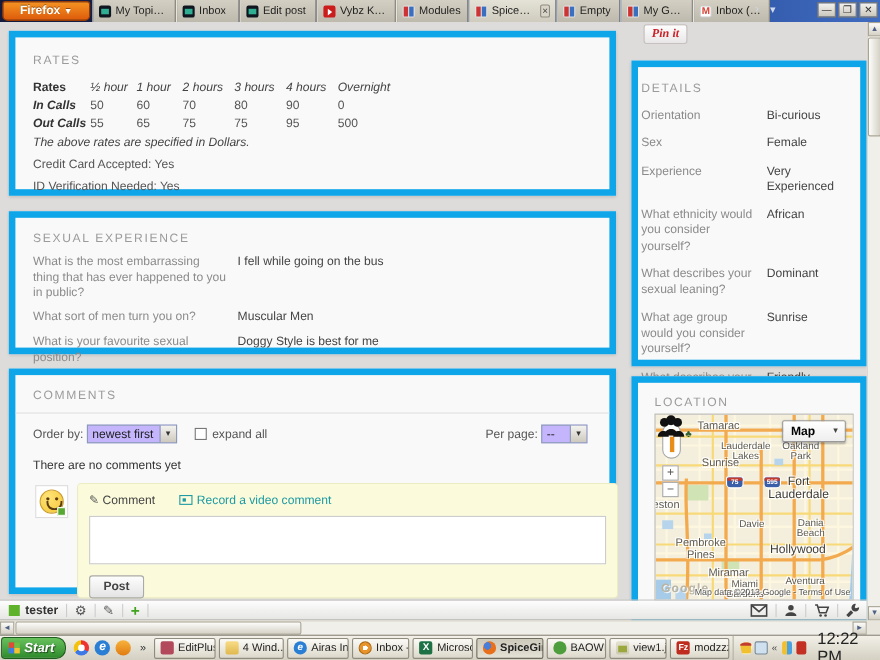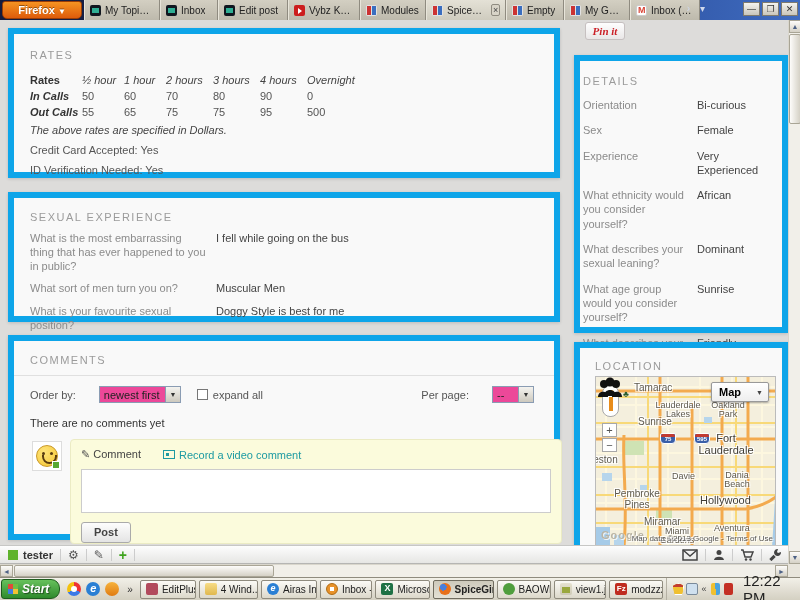--- a/index.html
+++ b/index.html
@@ -50,21 +50,21 @@
   
   .sexp { left:8px; top:172px; width:552px; height:130px; padding:13px 16px; }
   .qarow { display:flex; margin-top:9px; }
   .qarow .q { width:178px; color:#8b8b8b; line-height:1.25; }
   .qarow .a { margin-left:8px; color:#444; }
 
   
   .comm { left:8px; top:315px; width:552px; height:205px; padding:13px 16px 0; }
   .comm-hr { border:none; border-top:1px solid #e0e0e0; margin:9px -16px 0; }
   .ctrl-row { margin-top:10px; display:flex; align-items:center; position:relative; }
-  .xpsel { display:inline-flex; align-items:center; border:1px solid #8a9cb3; background:#ec4899; height:17px; margin-left:23px; cursor:pointer; }
+  .xpsel { display:inline-flex; align-items:center; border:1px solid #8a9cb3; background:#c4b5fd; height:17px; margin-left:3px; cursor:pointer; }
   .xpsel .val { padding:0 4px; color:#222; }
   .xpsel .arr { width:15px; height:15px; background:linear-gradient(#f4f3ef,#cdc9be); border-left:1px solid #8a9cb3;
     text-align:center; font-size:7px; line-height:15px; color:#333; }
   .cbx { width:11px; height:11px; border:1px solid #777; background:#fff; margin:0 5px 0 16px; cursor:pointer; }
   .perpage { position:absolute; right:4px; display:flex; align-items:center; }
   .nocomm { margin-top:14px; color:#333; }
   .cform { margin-top:10px; position:relative; }
   .smilebox { position:absolute; left:2px; top:2px; width:30px; height:30px; background:#fff; border:1px solid #ddd; }
   .smile { position:absolute; left:3px; top:3px; width:22px; height:22px; border-radius:50%;
     background:radial-gradient(circle at 35% 30%, #ffe47a, #f4c531); border:1px solid #c9992a; }

